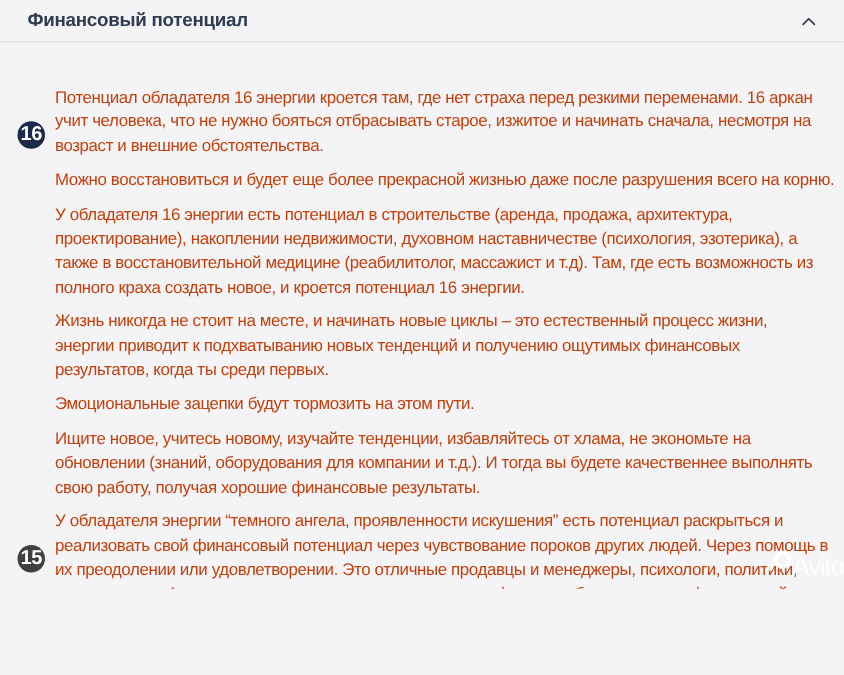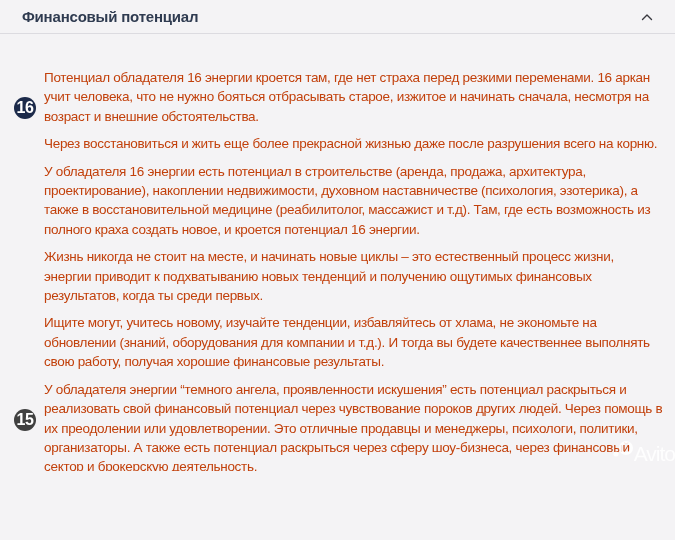--- a/index.html
+++ b/index.html
@@ -95,29 +95,30 @@
     </button>
   </div>
 
   <div class="content">
 
     <div class="entry">
       <span class="badge badge-navy">16</span>
       <p class="para">Потенциал обладателя 16 энергии кроется там, где нет страха перед резкими переменами. 16 аркан
 учит человека, что не нужно бояться отбрасывать старое, изжитое и начинать сначала, несмотря на
 возраст и внешние обстоятельства.</p>
-      <p class="para">Через восстановиться и жить еще более прекрасной жизнью даже после разрушения всего на корню.</p>
+      <p class="para">Можно восстановиться и будет еще более прекрасной жизнью даже после разрушения всего на корню.</p>
       <p class="para">У обладателя 16 энергии есть потенциал в строительстве (аренда, продажа, архитектура,
 проектирование), накоплении недвижимости, духовном наставничестве (психология, эзотерика), а
 также в восстановительной медицине (реабилитолог, массажист и т.д). Там, где есть возможность из
 полного краха создать новое, и кроется потенциал 16 энергии.</p>
       <p class="para">Жизнь никогда не стоит на месте, и начинать новые циклы – это естественный процесс жизни,
 энергии приводит к подхватыванию новых тенденций и получению ощутимых финансовых
 результатов, когда ты среди первых.</p>
-      <p class="para">Ищите могут, учитесь новому, изучайте тенденции, избавляйтесь от хлама, не экономьте на
+      <p class="para">Эмоциональные зацепки будут тормозить на этом пути.</p>
+      <p class="para">Ищите новое, учитесь новому, изучайте тенденции, избавляйтесь от хлама, не экономьте на
 обновлении (знаний, оборудования для компании и т.д.). И тогда вы будете качественнее выполнять
 свою работу, получая хорошие финансовые результаты.</p>
     </div>
 
     <div class="entry">
       <span class="badge badge-amber">15</span>
       <p class="para">У обладателя энергии “темного ангела, проявленности искушения” есть потенциал раскрыться и
 реализовать свой финансовый потенциал через чувствование пороков других людей. Через помощь в
 их преодолении или удовлетворении. Это отличные продавцы и менеджеры, психологи, политики,
 организаторы. А также есть потенциал раскрыться через сферу шоу-бизнеса, через финансовый

